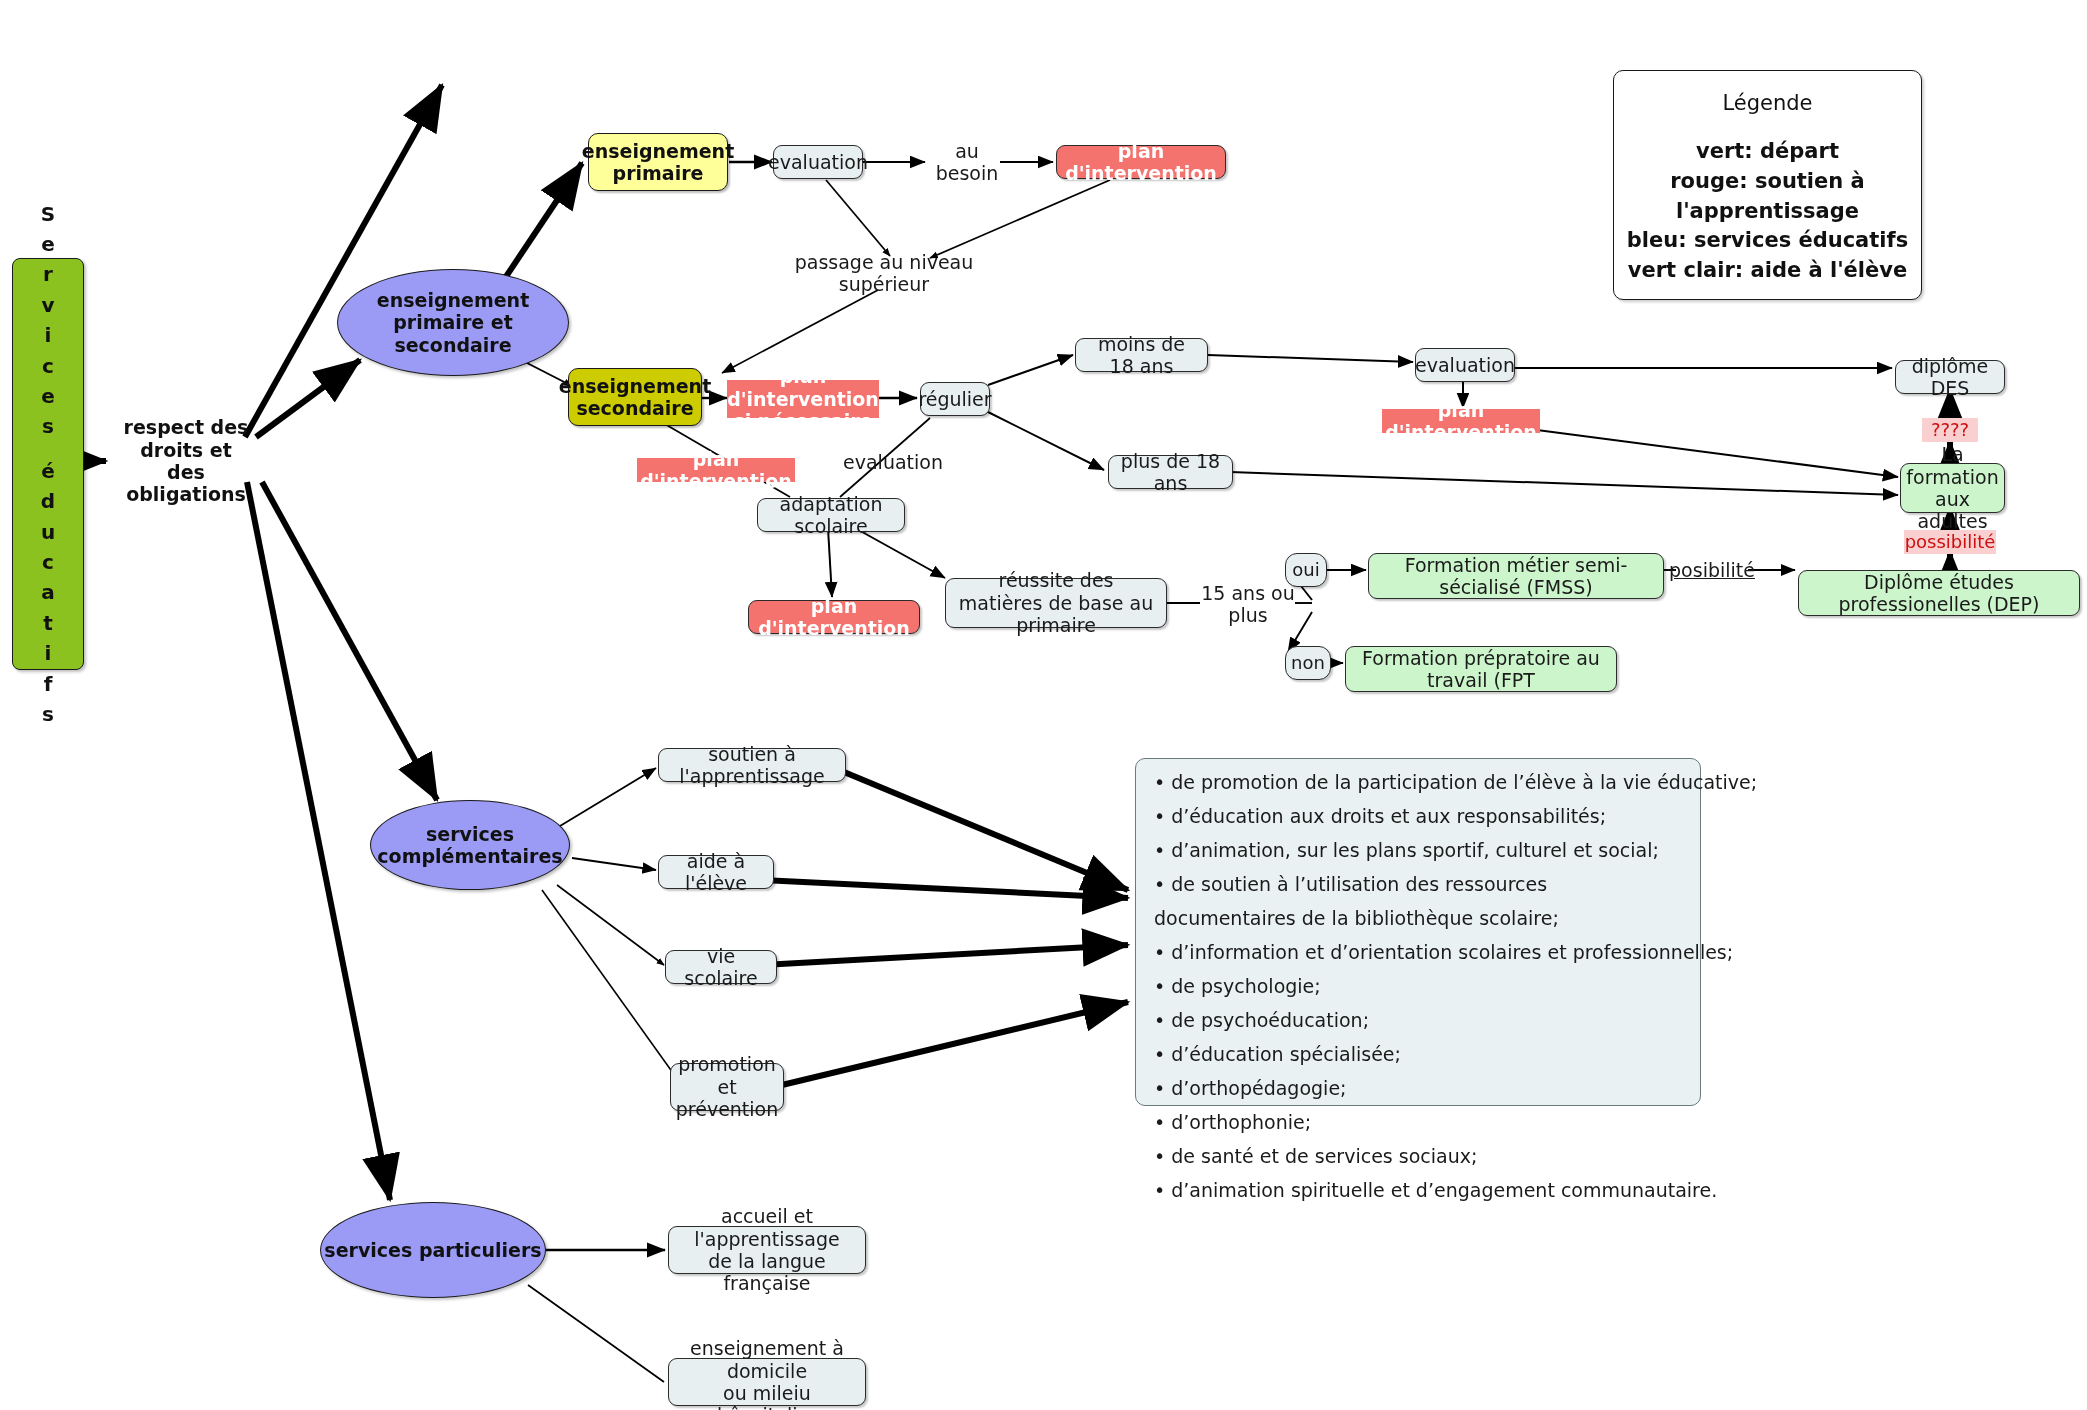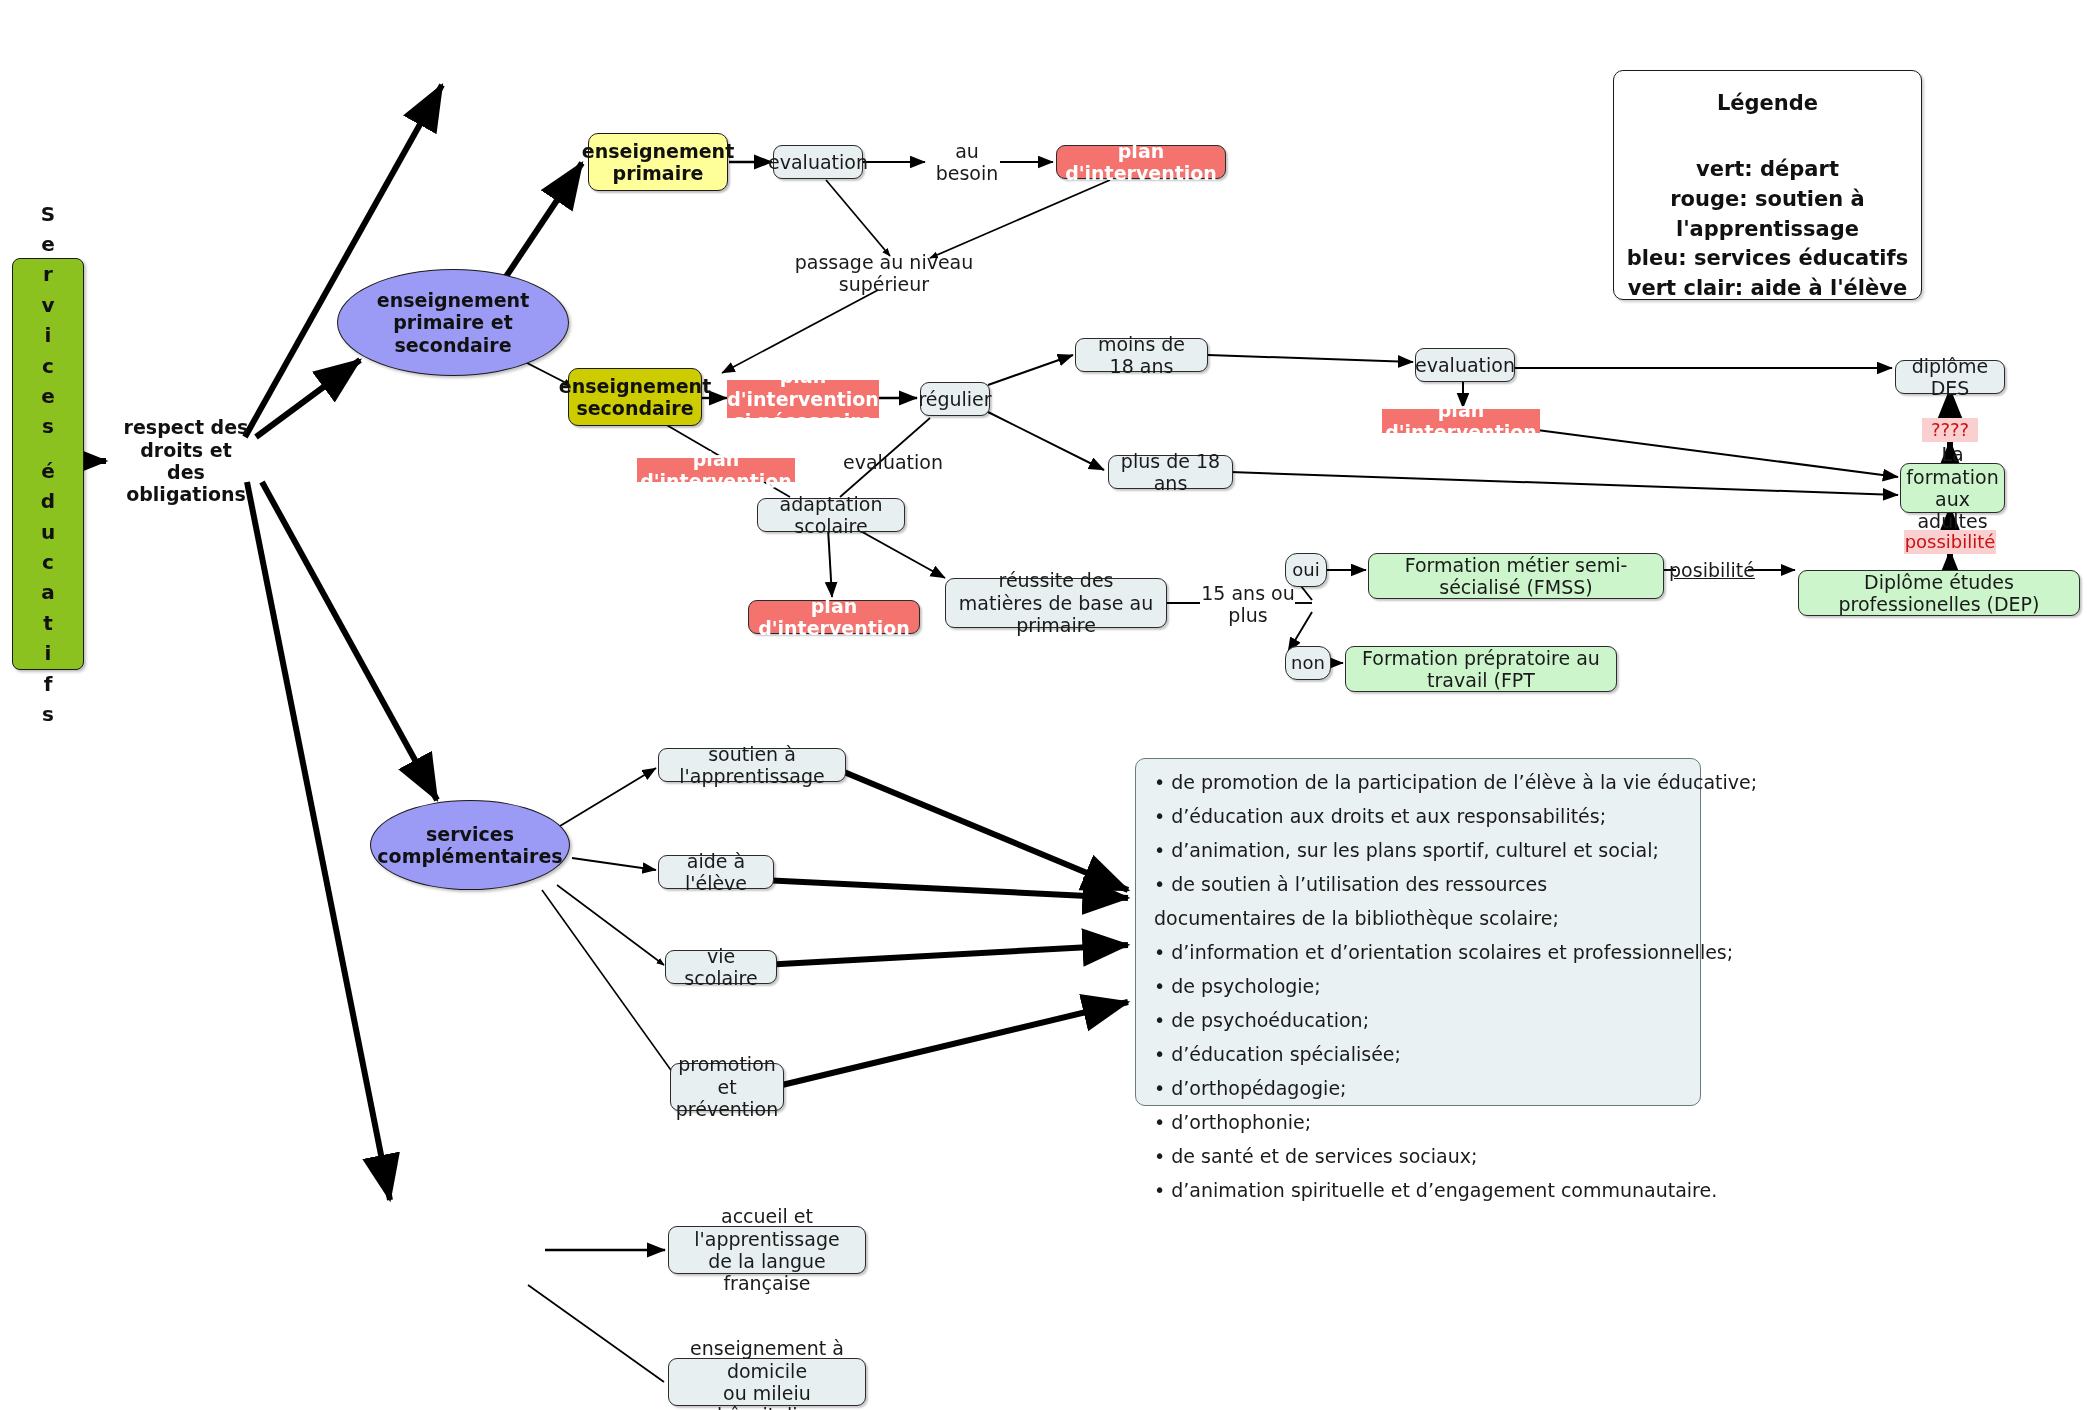--- a/index.html
+++ b/index.html
@@ -170,23 +170,23 @@
     border-radius: 10px;
     box-shadow: 2px 2px 3px rgba(0,0,0,0.2);
     z-index: 6;
     display: flex;
     flex-direction: column;
     align-items: center;
     padding-top: 20px;
   }
   #legend .ltitle {
     font-size: 21px;
-    font-weight: bold;
-    color: #111;
-    margin-bottom: 40px;
+    font-weight: normal;
+    color: #111;
+    margin-bottom: 22px;
     text-align: center;
   }
   #legend .lline {
     font-size: 21px;
     font-weight: bold;
     color: #111;
     line-height: 1.42;
     text-align: center;
   }
 
@@ -417,20 +417,21 @@
 
   <div class="node box" style="left:658px; top:748px; width:188px; height:34px;">soutien à l'apprentissage</div>
 
   <div class="node box" style="left:658px; top:855px; width:116px; height:34px;">aide à l'élève</div>
 
   <div class="node box" style="left:665px; top:950px; width:112px; height:34px;">vie scolaire</div>
 
   <div class="node box" style="left:670px; top:1063px; width:114px; height:48px; white-space:pre-line;">promotion et
 prévention</div>
 
+  <div class="node ellipse" style="left:320px; top:1202px; width:226px; height:96px;">services particuliers</div>
 
   <div class="node box" style="left:668px; top:1226px; width:198px; height:48px; white-space:pre-line;">accueil et l'apprentissage
 de la langue française</div>
 
   <div class="node box" style="left:668px; top:1358px; width:198px; height:48px; white-space:pre-line;">enseignement à domicile
 ou mileiu hôspitalier</div>
 
   <div id="services-panel" style="left:1135px; top:758px; width:566px; height:348px;">
     <div class="sline">• de promotion de la participation de l’élève à la vie éducative;</div>
     <div class="sline">• d’éducation aux droits et aux responsabilités;</div>

